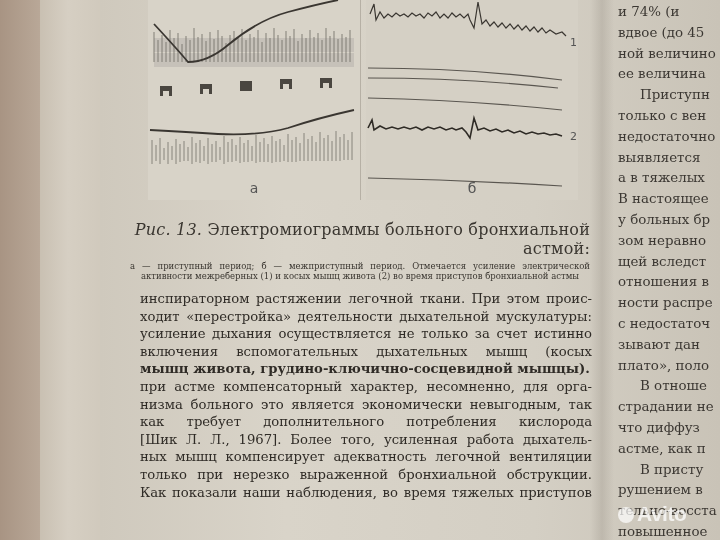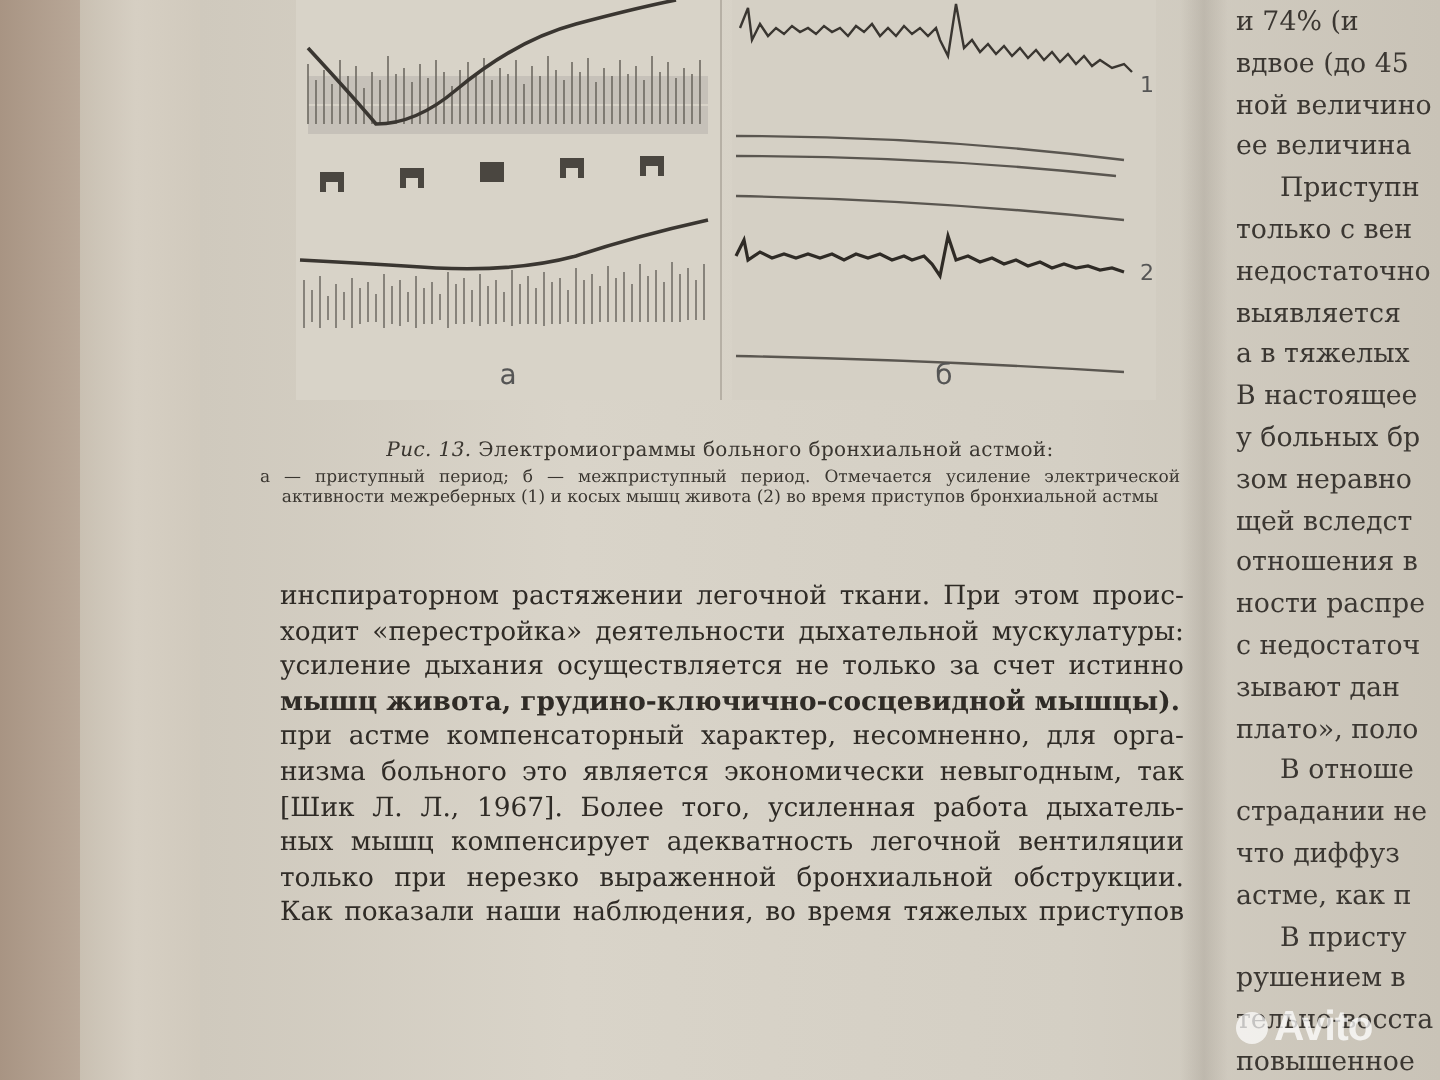--- a/index.html
+++ b/index.html
@@ -16,21 +16,21 @@
 
   .figure-a{position:absolute;left:148px;top:0;width:212px;height:200px;
        background:#d8d3c8;border-right:1px solid #b6b0a5;}
   .figure-b{position:absolute;left:366px;top:0;width:212px;height:200px;background:#d5d0c5;}
   .fig-label{position:absolute;bottom:4px;width:100%;text-align:center;
        font-size:14px;color:#555;font-family:"DejaVu Sans","Liberation Sans",sans-serif;}
   .trace-num{position:absolute;font-size:11px;color:#555;
        font-family:"DejaVu Sans","Liberation Sans",sans-serif;}
 
   .caption{position:absolute;left:130px;top:220px;width:460px;color:#3a3630;text-align:center;}
-  .caption-title{font-size:10px;letter-spacing:0.2px;}
+  .caption-title{font-size:16px;letter-spacing:0.2px;text-align:right;}
   .caption-title i{font-style:italic;}
   .caption-body{font-size:8.5px;line-height:10px;margin-top:3px;text-align:justify;text-align-last:center;}
 
   .body-text{position:absolute;left:140px;top:290px;width:452px;color:#2f2b26;
        font-size:13.2px;line-height:17.6px;text-align:justify;}
   .body-text .line{display:block;white-space:nowrap;text-align:justify;text-align-last:justify;}
   .body-text .indent{padding-left:24px;}
   .body-text .last{text-align-last:left;font-weight:bold;}
 
   .right-col{position:absolute;left:618px;top:0;width:140px;color:#3b3732;
@@ -98,23 +98,25 @@
     <i>Рис. 13.</i>
     <span>Электромиограммы больного бронхиальной астмой:</span>
   </div>
   <div class="caption-body">а — приступный период; б — межприступный период. Отмечается усиление электрической активности межреберных (1) и косых мышц живота (2) во время приступов бронхиальной астмы</div>
 </div>
 
 <div class="body-text">
   <span class="line">инспираторном растяжении легочной ткани. При этом проис-</span>
   <span class="line">ходит «перестройка» деятельности дыхательной мускулатуры:</span>
   <span class="line">усиление дыхания осуществляется не только за счет истинно</span>
+  <span class="line">включения вспомогательных дыхательных мышц (косых</span>
   <span class="line last">мышц живота, грудино-ключично-сосцевидной мышцы).</span>
   <span class="line">при астме компенсаторный характер, несомненно, для орга-</span>
   <span class="line">низма больного это является экономически невыгодным, так</span>
+  <span class="line">как требует дополнительного потребления кислорода</span>
   <span class="line">[Шик Л. Л., 1967]. Более того, усиленная работа дыхатель-</span>
   <span class="line">ных мышц компенсирует адекватность легочной вентиляции</span>
   <span class="line">только при нерезко выраженной бронхиальной обструкции.</span>
   <span class="line">Как показали наши наблюдения, во время тяжелых приступов</span>
 
 </div>
 
 <div class="gutter-shadow"></div>
 
 <div class="rc-clip">

